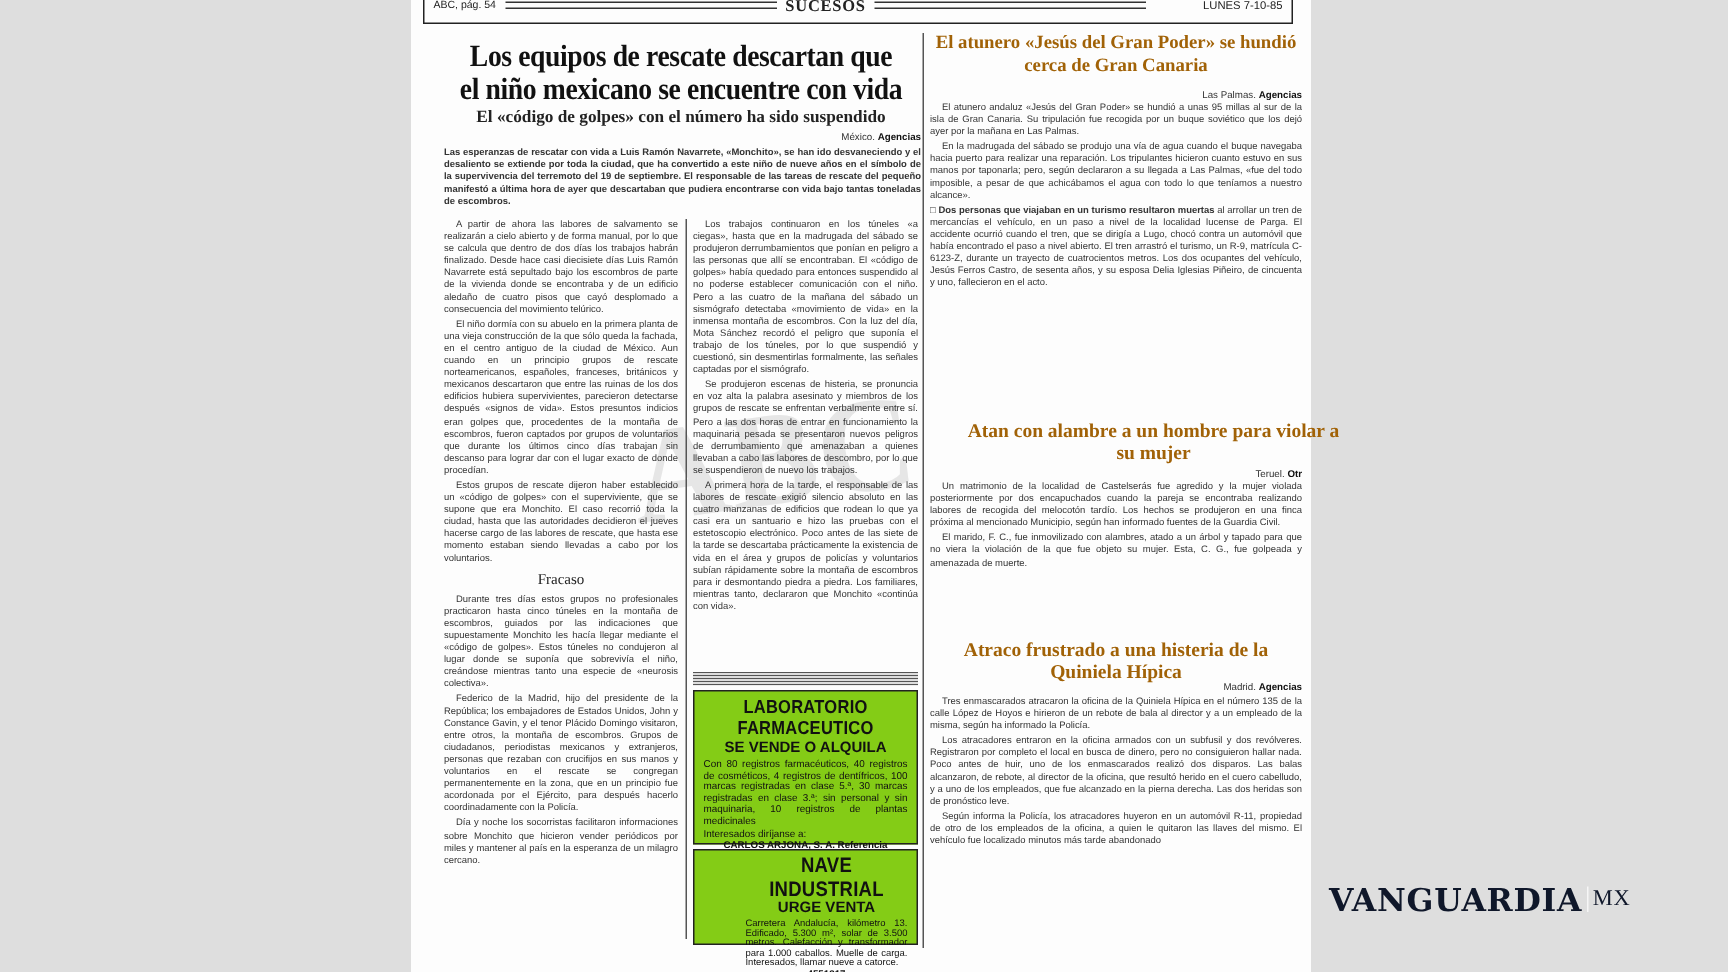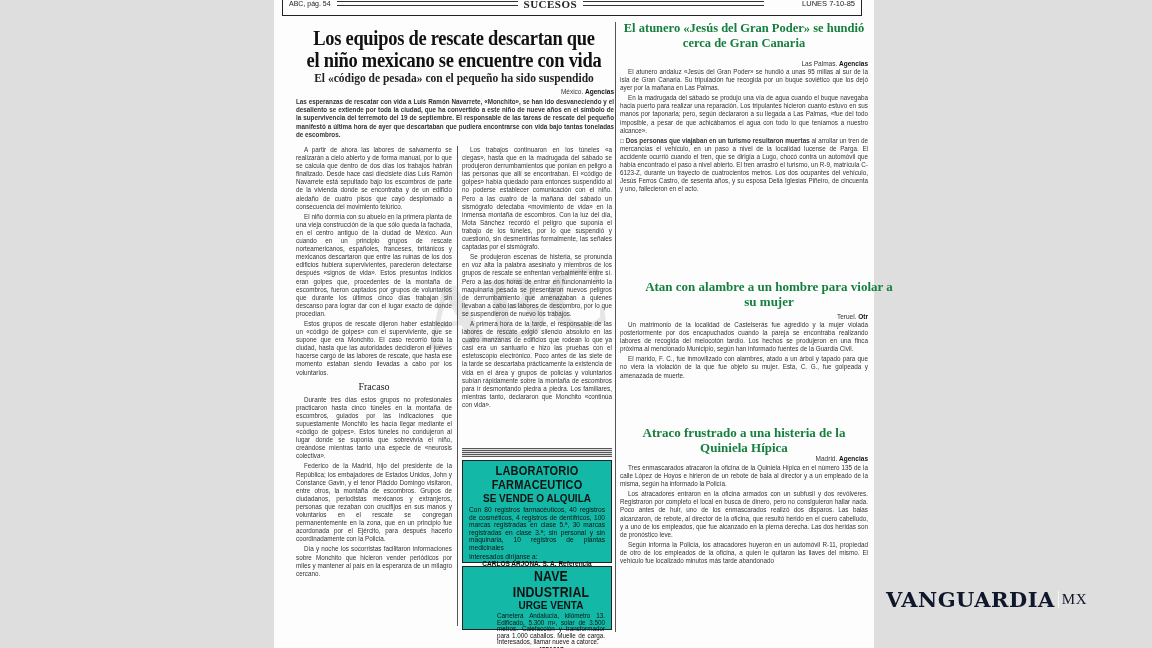--- a/index.html
+++ b/index.html
@@ -12,22 +12,22 @@
   .masthead .date{font-size:7.5px;padding-left:32px;}
   .headline{position:absolute;left:290px;top:27px;width:328px;text-align:center;font-family:"Liberation Serif",serif;font-weight:bold;font-size:20.5px;line-height:22px;color:#111;letter-spacing:-0.3px;transform:scaleX(0.9);transform-origin:center top;}
   .subhead{position:absolute;left:290px;top:72px;width:328px;text-align:center;font-family:"Liberation Serif",serif;font-weight:bold;font-size:11.5px;color:#222;}
   .dateline{position:absolute;font-size:6.5px;color:#333;text-align:right;}
   .dateline b{color:#111;}
   .lead{position:absolute;left:296px;top:98px;width:318px;font-size:6.3px;line-height:8.2px;font-weight:bold;color:#333;text-align:justify;}
   .col{position:absolute;font-size:6.3px;line-height:8.1px;color:#333;text-align:justify;}
   .col p{margin:0 0 2px 0;text-indent:8px;}
   .vrule{position:absolute;width:1px;background:#555;}
   .crosshead{font-family:"Liberation Serif",serif;font-weight:normal;font-size:10px;text-align:center;color:#222;margin:6px 0 5px 0;text-indent:0!important;}
-  .r-head{position:absolute;left:618px;width:252px;text-align:center;font-family:"Liberation Serif",serif;font-weight:bold;color:#15803d;line-height:15px;}
-  .ad{position:absolute;border:1.5px solid #222;box-sizing:border-box;background:#14b8a6;text-align:center;color:#111;}
+  .r-head{position:absolute;left:618px;width:252px;text-align:center;font-family:"Liberation Serif",serif;font-weight:bold;color:#a16207;line-height:15px;}
+  .ad{position:absolute;border:1.5px solid #222;box-sizing:border-box;background:#84cc16;text-align:center;color:#111;}
   .ad .t1{font-family:"Liberation Sans",sans-serif;font-weight:bold;font-size:12.5px;letter-spacing:0.2px;transform:scaleX(0.88);margin-top:3px;}
   .ad .t2{font-weight:bold;font-size:10px;margin-top:1px;}
   .ad .body{font-size:6.6px;line-height:7.6px;padding:2px 6px 0 6px;text-align:justify;}
   .ad .foot{font-size:6.5px;font-weight:bold;padding:0 6px;text-align:center;}
   .band{position:absolute;left:462px;top:448px;width:150px;height:9px;background:repeating-linear-gradient(#555 0 1px,#ddd 1px 2px);}
   .watermark{position:absolute;left:886px;top:587px;font-family:"DejaVu Serif",serif;font-weight:bold;font-size:21px;color:#0f172a;letter-spacing:0.5px;display:flex;align-items:center;}
   .watermark .mx{font-family:Liberation Serif, serif;font-weight:normal;font-size:15px;border-left:1px solid #f6f6f6;padding-left:3px;margin-left:3px;}
   .stamp{position:absolute;left:420px;top:255px;font-family:"Liberation Serif",serif;font-size:90px;font-weight:bold;color:rgba(150,150,150,0.22);transform:rotate(-8deg);}
 </style>
 </head>
@@ -38,21 +38,21 @@
 
 <div class="masthead">
   <span>ABC, pág. 54</span>
   <span class="rule"></span>
   <span class="section">SUCESOS</span>
   <span class="rule"></span>
   <span class="date">LUNES 7-10-85</span>
 </div>
 
 <div class="headline">Los equipos de rescate descartan que el niño mexicano se encuentre con vida</div>
-<div class="subhead">El «código de pesada» con el pequeño ha sido suspendido</div>
+<div class="subhead">El «código de golpes» con el número ha sido suspendido</div>
 <div class="dateline" style="left:520px;top:88px;width:94px;">
   <span>México.</span>
   <b>Agencias</b>
 </div>
 <div class="lead">Las esperanzas de rescatar con vida a Luis Ramón Navarrete, «Monchito», se han ido desvaneciendo y el desaliento se extiende por toda la ciudad, que ha convertido a este niño de nueve años en el símbolo de la supervivencia del terremoto del 19 de septiembre. El responsable de las tareas de rescate del pequeño manifestó a última hora de ayer que descartaban que pudiera encontrarse con vida bajo tantas toneladas de escombros.</div>
 
 <div class="stamp">ABC</div>
 
 <div class="col" style="left:296px;top:146px;width:156px;">
   <p>A partir de ahora las labores de salvamento se realizarán a cielo abierto y de forma manual, por lo que se calcula que dentro de dos días los trabajos habrán finalizado. Desde hace casi diecisiete días Luis Ramón Navarrete está sepultado bajo los escombros de parte de la vivienda donde se encontraba y de un edificio aledaño de cuatro pisos que cayó desplomado a consecuencia del movimiento telúrico.</p>

